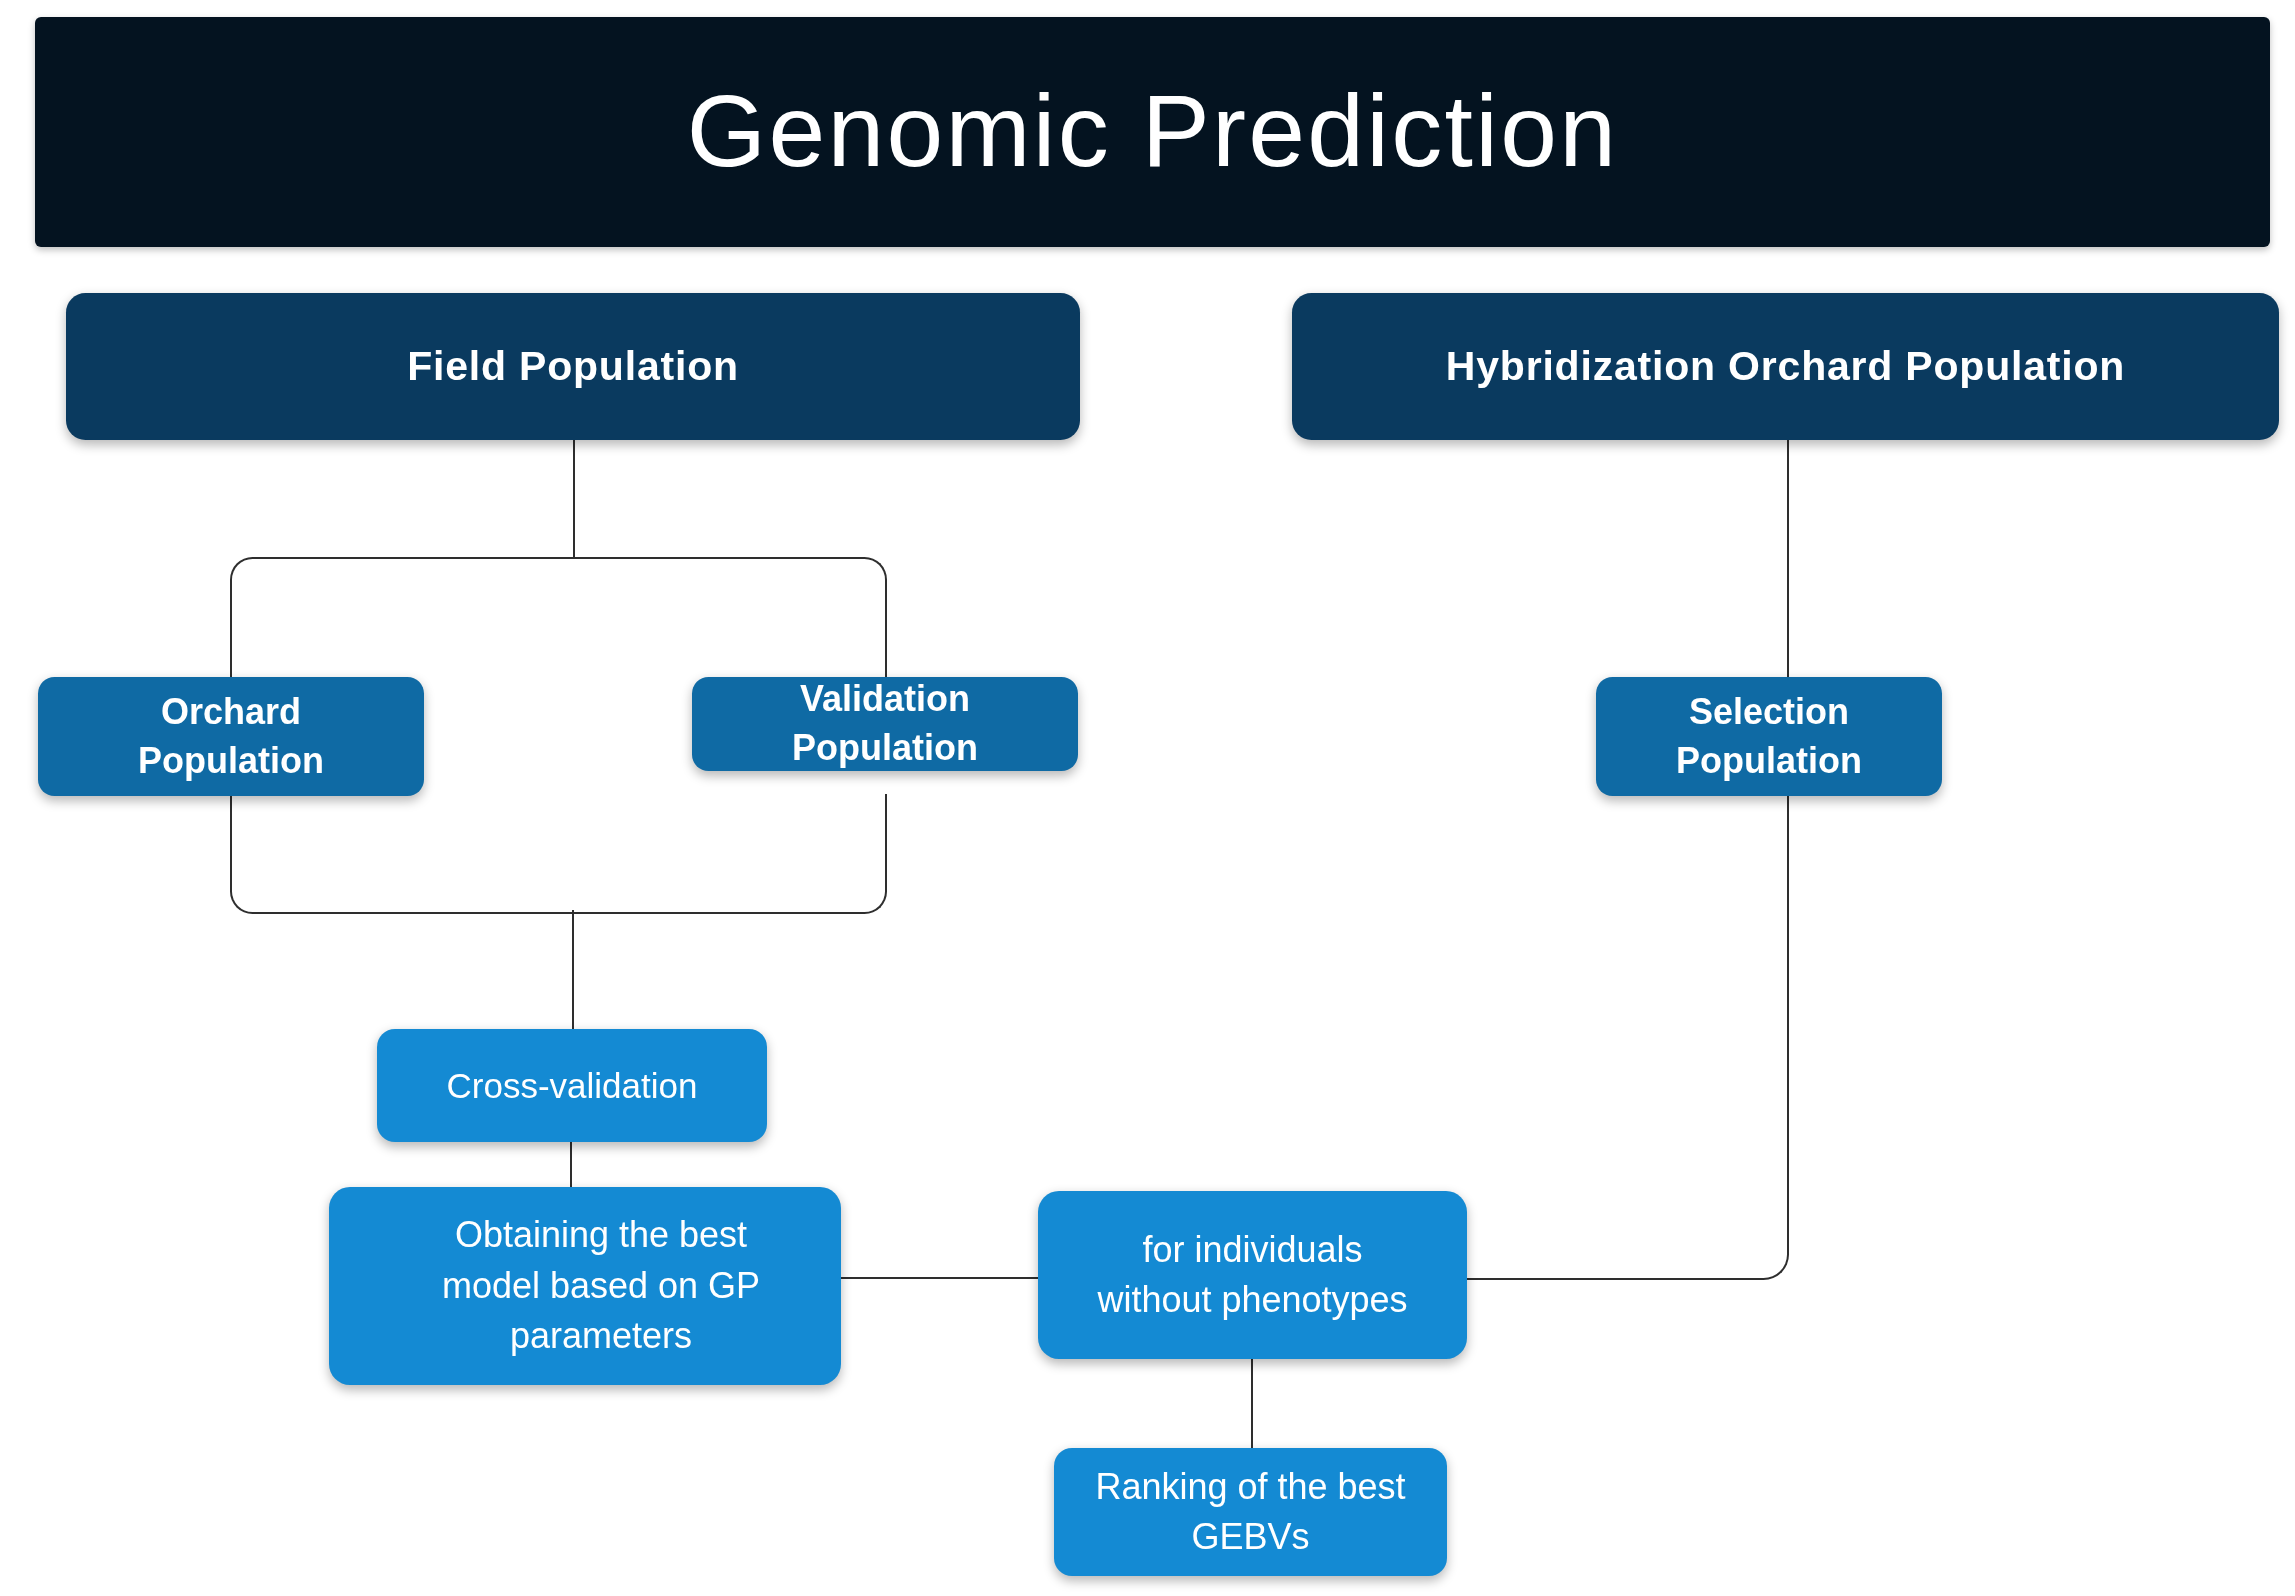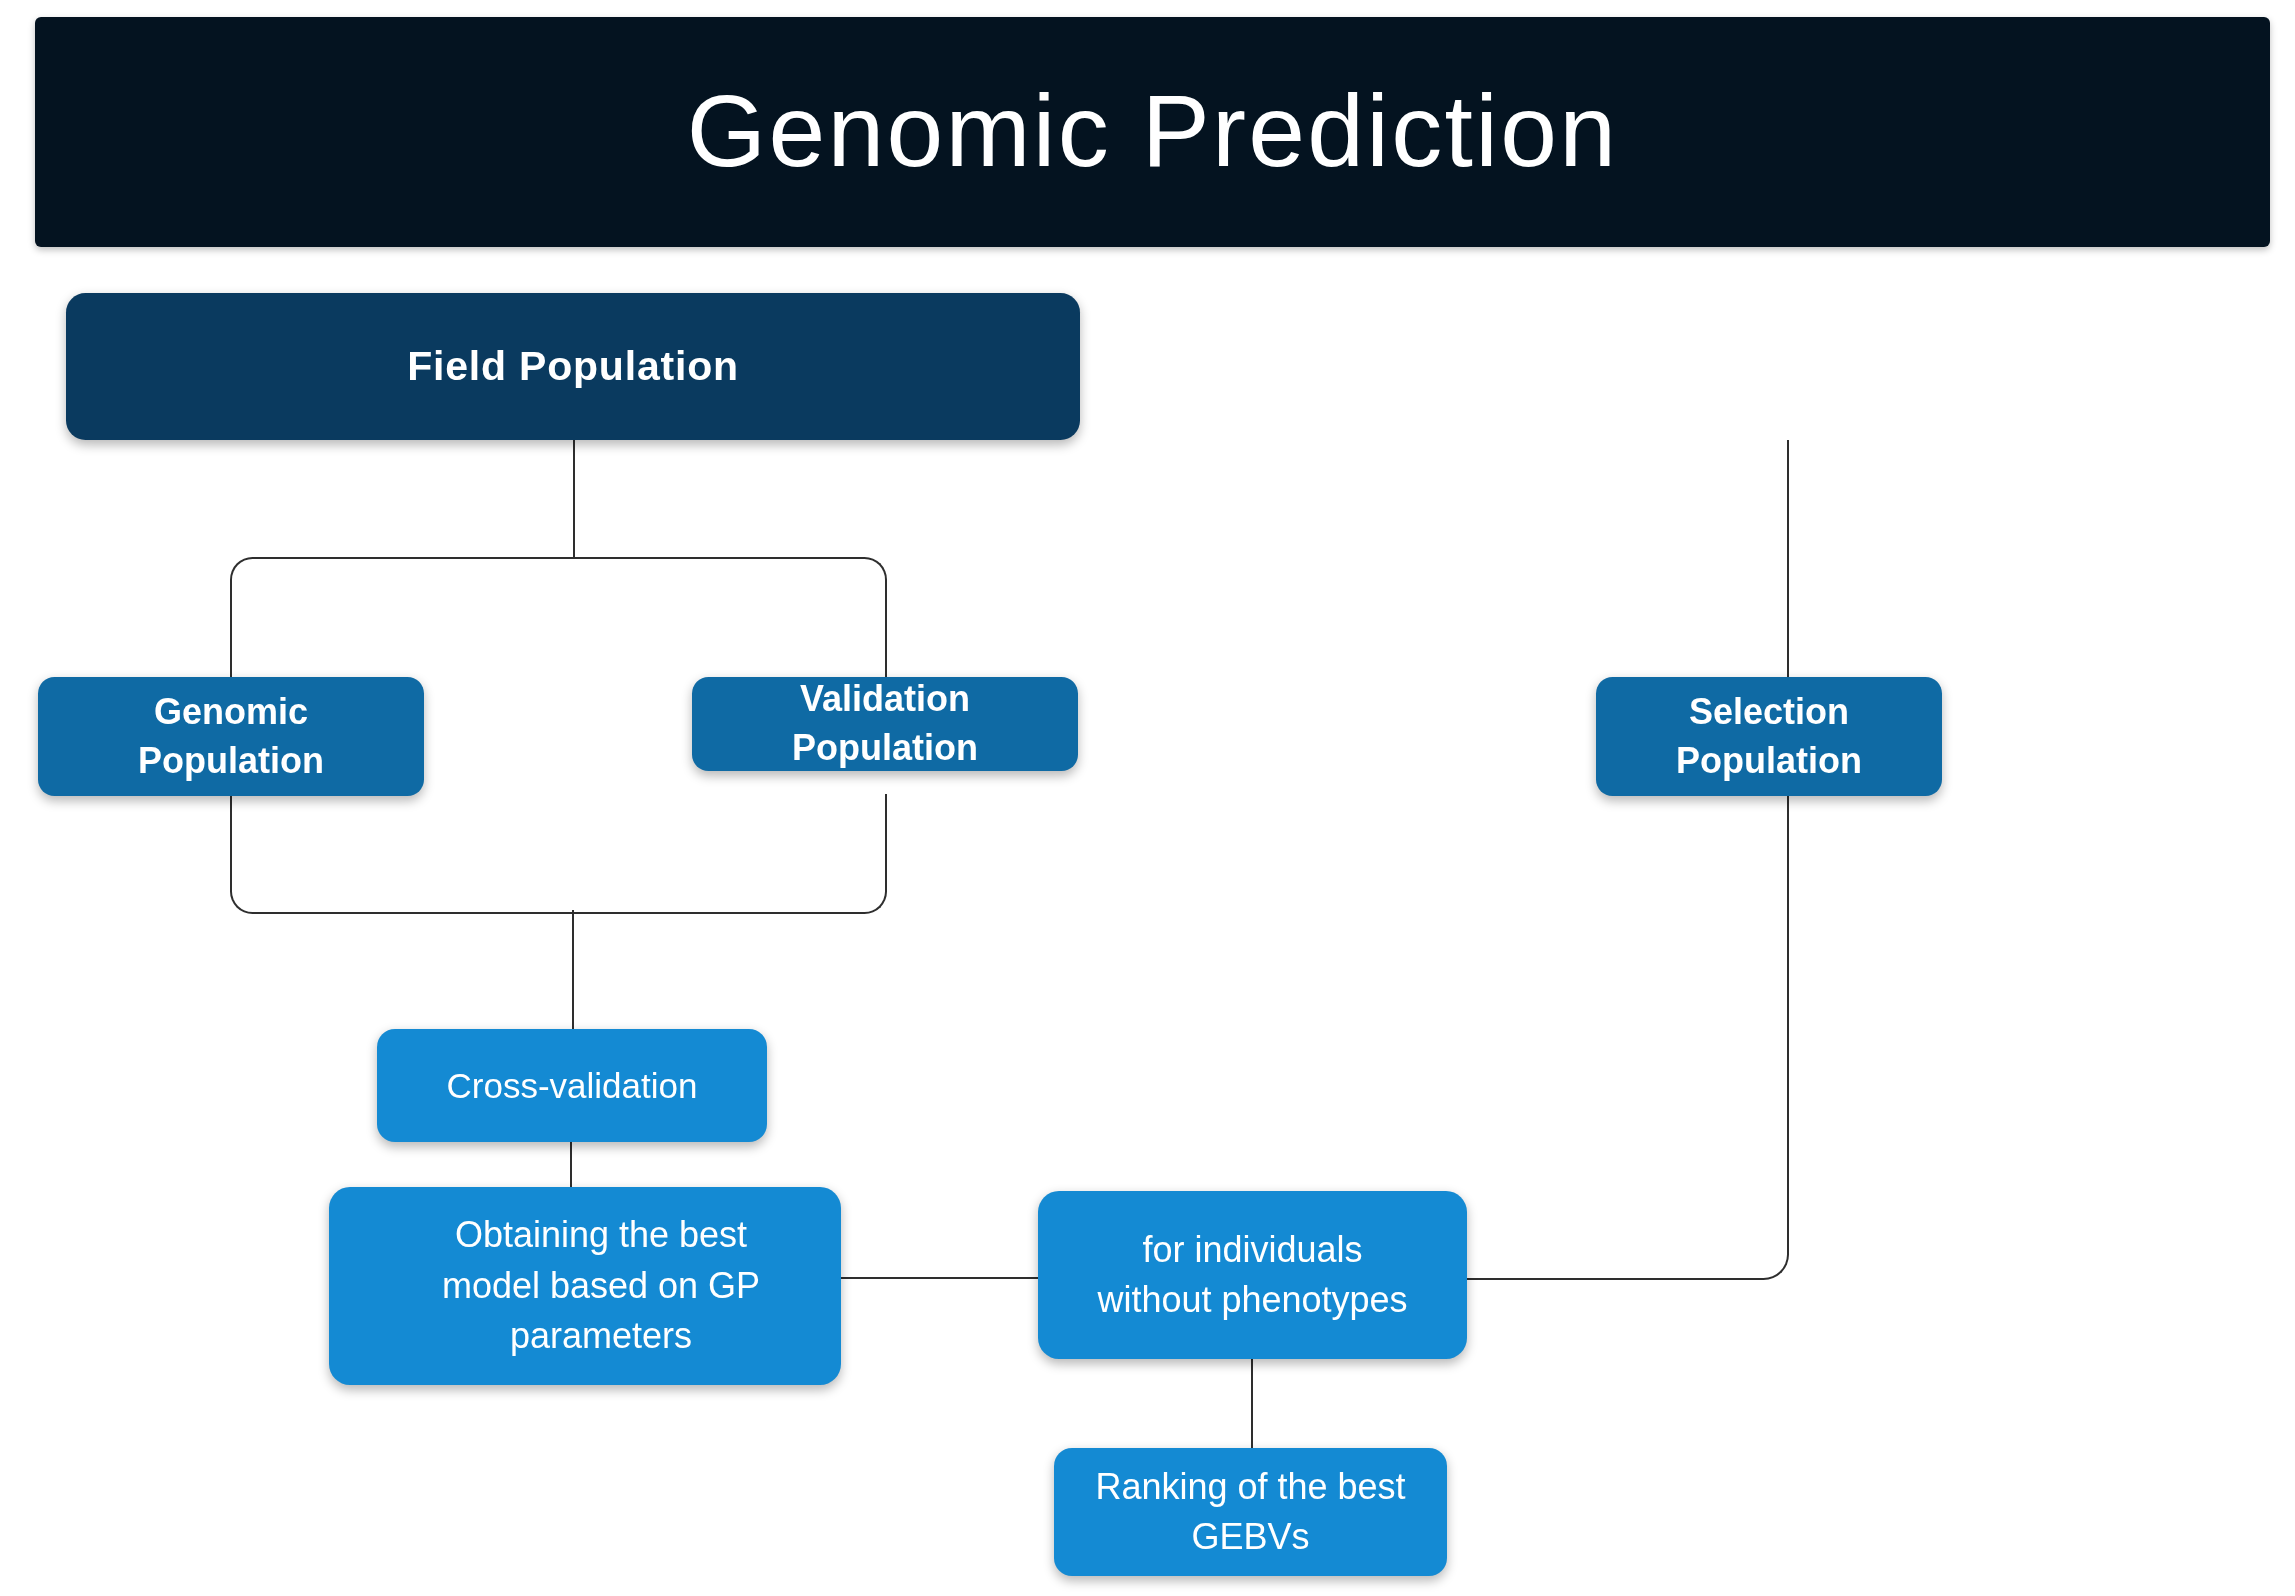--- a/index.html
+++ b/index.html
@@ -80,23 +80,26 @@
   <div class="line" id="c-selection"></div>
   <div class="line" id="c-pred-rank"></div>
 
   <div class="box" id="titlebar">
     <span class="ln">Genomic Prediction</span>
   </div>
 
   <div class="box header" id="node-field">
     <span class="ln">Field Population</span>
   </div>
+  <div class="box header" id="node-hybrid">
+    <span class="ln">Hybridization Orchard Population</span>
+  </div>
 
   <div class="box population" id="node-training">
-    <span class="ln">Genomic</span>
+    <span class="ln">Orchard</span>
     <span class="ln">Population</span>
   </div>
   <div class="box population" id="node-validation">
     <span class="ln">Validation</span>
     <span class="ln">Population</span>
   </div>
   <div class="box population" id="node-selection">
     <span class="ln">Selection</span>
     <span class="ln">Population</span>
   </div>

